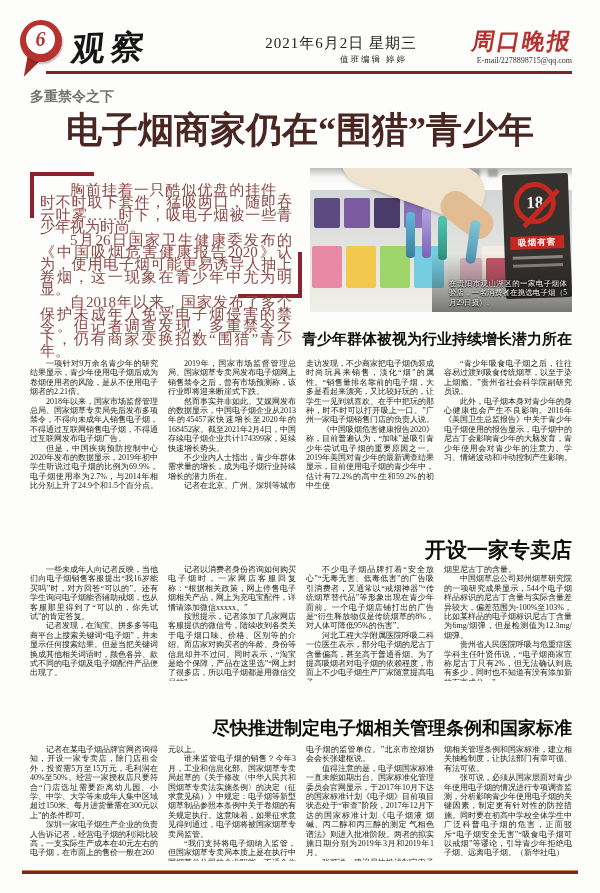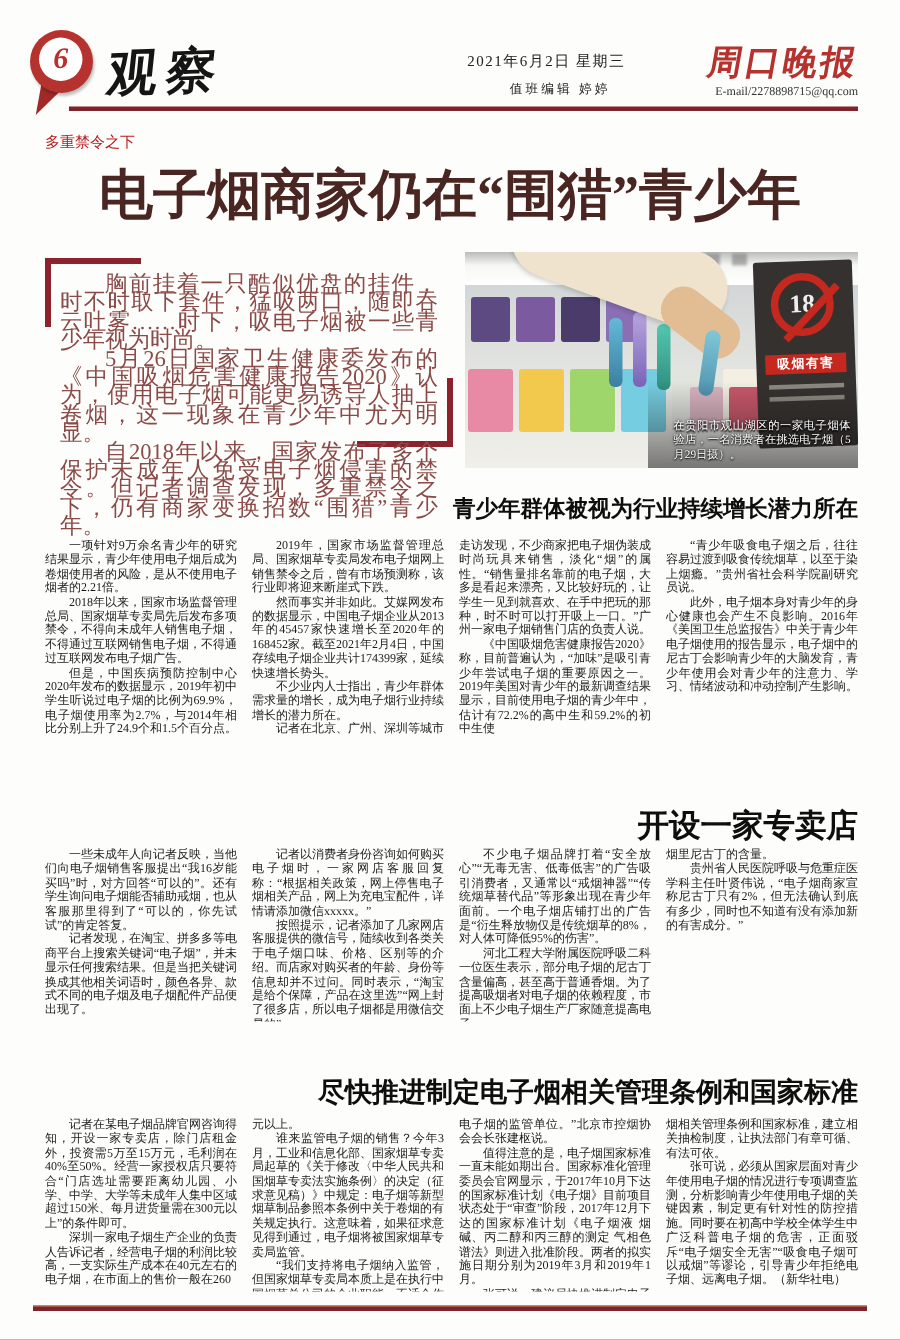--- a/index.html
+++ b/index.html
@@ -14,28 +14,28 @@
   .pin-outer { position:absolute; inset:0; background:#b5322e; border-radius:50%; box-shadow:1px 2px 2px rgba(0,0,0,.25); }
   .pin-inner { position:absolute; left:6px; top:5px; width:29px; height:29px; background:#fff; border-radius:50%;
                display:flex; align-items:center; justify-content:center; }
   .pin-num { font-size:20px; font-weight:bold; font-style:italic; color:#b5322e; }
   .pin-tail { position:absolute; left:2px; top:36px; width:0; height:0;
               border-left:7px solid transparent; border-right:7px solid transparent;
               border-top:22px solid #a12a28; transform:rotate(28deg); }
   .section-name { position:absolute; left:72px; top:26px; font-size:33px; font-weight:bold;
                   transform:skewX(-8deg) rotate(-2deg); letter-spacing:6px; color:#151515; }
   .hdr-right { position:absolute; right:28px; top:26px; width:260px; text-align:right; }
-  .hdr-date { position:absolute; right:155px; top:8px; font-size:10px; color:#222; letter-spacing:1px; white-space:nowrap; }
+  .hdr-date { position:absolute; right:155px; top:8px; font-size:15px; color:#222; letter-spacing:1px; white-space:nowrap; }
   .hdr-editor { position:absolute; right:165px; top:28px; font-size:8.5px; color:#222; letter-spacing:2px; white-space:nowrap; }
   .masthead { position:absolute; right:0; top:0; font-size:23px; font-weight:bold; color:#b5322e;
               transform:skewX(-10deg); letter-spacing:2px; white-space:nowrap; }
   .hdr-email { position:absolute; right:0; top:30px; font-size:8px; color:#333; white-space:nowrap;margin-left:37px; }
   .hdr-rule { position:absolute; left:46px; top:71px; width:526px; height:3px; background:#7e222c; }
   
-  .kicker { position:absolute; left:30px; top:88px; font-size:10px; font-weight:normal; color:#b91c1c;
+  .kicker { position:absolute; left:30px; top:88px; font-size:14px; font-weight:bold; color:#737373;
             font-family:"Liberation Sans","DejaVu Sans",sans-serif; }
   .headline { position:absolute; left:20px; top:106px; width:560px; text-align:center;
               font-size:36px; font-weight:900; color:#4a2623; letter-spacing:0px; white-space:nowrap; }
   
   .lead-box { position:absolute; left:30px; top:170px; width:272px; height:128px; }
   .corner-tl { position:absolute; left:0; top:2px; width:64px; height:46px;
                border-left:4px solid #8e222c; border-top:4px solid #8e222c; }
   .corner-br { position:absolute; right:0; bottom:0; width:64px; height:46px;
                border-right:4px solid #8e222c; border-bottom:4px solid #8e222c; }
   .lead-text { position:absolute; left:10px; top:14px; width:252px; }
@@ -196,20 +196,21 @@
   <div class="col s2 c2">
       <p>记者以消费者身份咨询如何购买电子烟时，一家网店客服回复称：“根据相关政策，网上停售电子烟相关产品，网上为充电宝配件，详情请添加微信xxxxx。”</p>
       <p>按照提示，记者添加了几家网店客服提供的微信号，陆续收到各类关于电子烟口味、价格、区别等的介绍。而店家对购买者的年龄、身份等信息却并不过问。同时表示，“淘宝是给个保障，产品在这里选”“网上封了很多店，所以电子烟都是用微信交易的”。</p>
     </div>
   <div class="col s2 c3">
       <p>不少电子烟品牌打着“安全放心”“无毒无害、低毒低害”的广告吸引消费者，又通常以“戒烟神器”“传统烟草替代品”等形象出现在青少年面前。一个电子烟店铺打出的广告是“衍生释放物仅是传统烟草的8%，对人体可降低95%的伤害”。</p>
       <p>河北工程大学附属医院呼吸二科一位医生表示，部分电子烟的尼古丁含量偏高，甚至高于普通香烟。为了提高吸烟者对电子烟的依赖程度，市面上不少电子烟生产厂家随意提高电子</p>
     </div>
   <div class="col s2 c4">
       <p class="cont">烟里尼古丁的含量。</p>
+      <p>中国烟草总公司郑州烟草研究院的一项研究成果显示，544个电子烟样品标识的尼古丁含量与实际含量差异较大，偏差范围为-100%至103%，比如某样品的电子烟标识尼古丁含量为6mg/烟弹，但是检测值为12.3mg/烟弹。</p>
       <p>贵州省人民医院呼吸与危重症医学科主任叶贤伟说，“电子烟商家宣称尼古丁只有2%，但无法确认到底有多少，同时也不知道有没有添加新的有害成分。”</p>
     </div>
 
   <div class="sec-head" id="sec-head-3">尽快推进制定电子烟相关管理条例和国家标准</div>
   <div class="col s3 c1">
       <p>记者在某电子烟品牌官网咨询得知，开设一家专卖店，除门店租金外，投资需5万至15万元，毛利润在40%至50%。经营一家授权店只要符合“门店选址需要距离幼儿园、小学、中学、大学等未成年人集中区域超过150米、每月进货量需在300元以上”的条件即可。</p>
       <p>深圳一家电子烟生产企业的负责人告诉记者，经营电子烟的利润比较高，一支实际生产成本在40元左右的电子烟，在市面上的售价一般在260</p>
     </div>
   <div class="col s3 c2">
       <p class="cont">元以上。</p>

